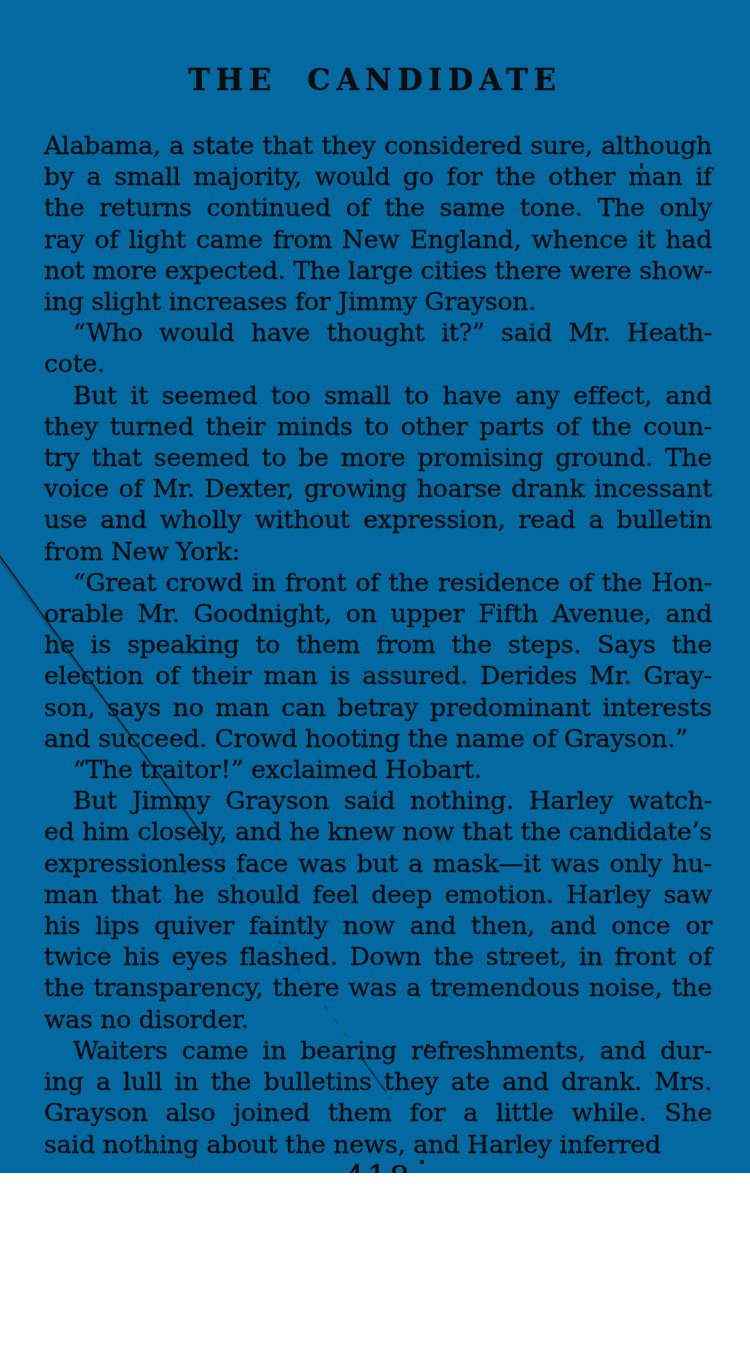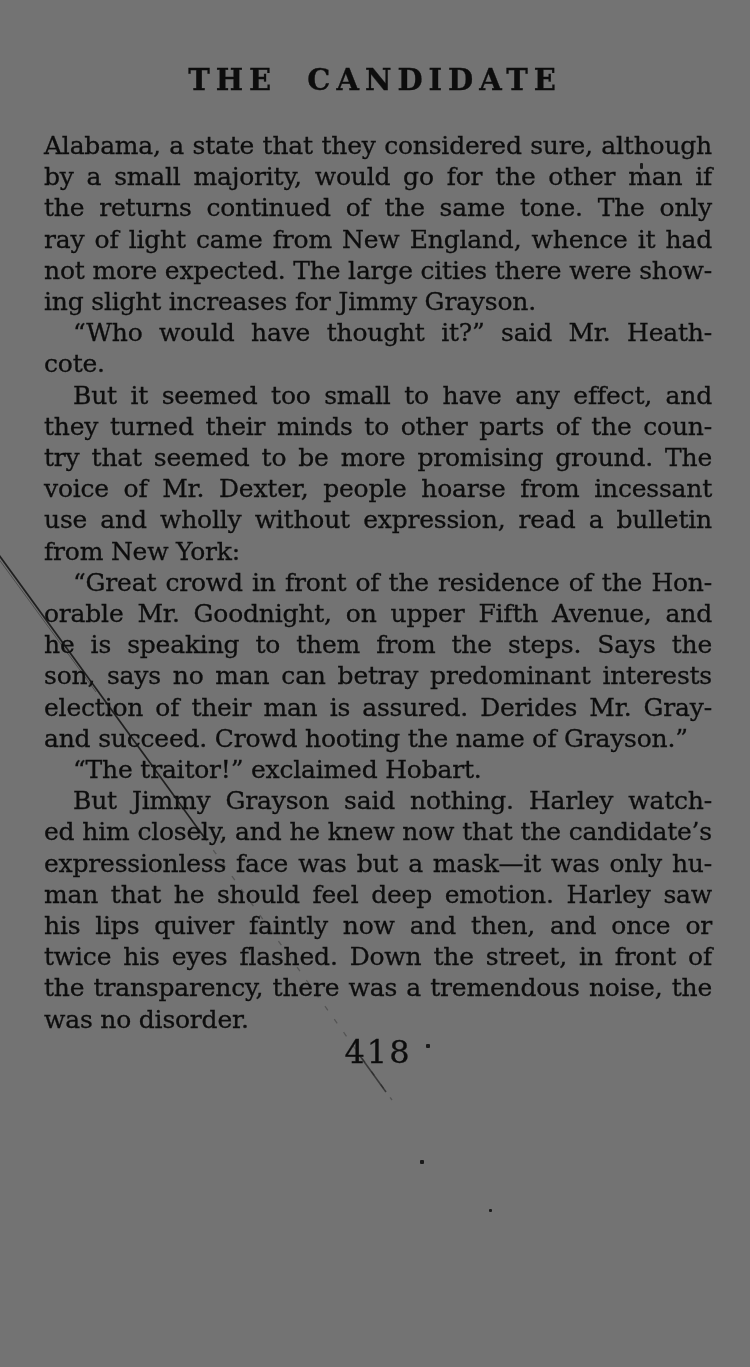--- a/index.html
+++ b/index.html
@@ -1,19 +1,19 @@
 <!DOCTYPE html>
 <html><head>
 <meta charset="utf-8">
 <style>
   html,body{margin:0;padding:0;background:#ffffff;}
   .page{
     position:relative;
-    width:750px;height:1367px;
-    background:#737373;
+    width:750px;height:1173px;
+    background:#0369a1;
     overflow:hidden;
     color:#0d0d0d;
     font-family:"DejaVu Serif","Liberation Serif",serif;
     -webkit-text-stroke:0.3px;
   }
   .title{
     margin:66px 0 0 0;
     text-align:center;
     font-size:29px;
     line-height:29px;
@@ -71,44 +71,50 @@
         <div class="line last">ing slight increases for Jimmy Grayson.</div>
       </div>
       <div class="para">
         <div class="line indent">“Who would have thought it?” said Mr. Heath-</div>
         <div class="line last">cote.</div>
       </div>
       <div class="para">
         <div class="line indent">But it seemed too small to have any effect, and</div>
         <div class="line">they turned their minds to other parts of the coun-</div>
         <div class="line">try that seemed to be more promising ground.  The</div>
-        <div class="line">voice of Mr. Dexter, people hoarse from incessant</div>
+        <div class="line">voice of Mr. Dexter, growing hoarse drank incessant</div>
         <div class="line">use and wholly without expression, read a bulletin</div>
         <div class="line last">from New York:</div>
       </div>
       <div class="para">
         <div class="line indent">“Great crowd in front of the residence of the Hon-</div>
         <div class="line">orable Mr. Goodnight, on upper Fifth Avenue, and</div>
         <div class="line">he is speaking to them from the steps.  Says the</div>
+        <div class="line">election of their man is assured.  Derides Mr. Gray-</div>
         <div class="line">son, says no man can betray predominant interests</div>
-        <div class="line">election of their man is assured.  Derides Mr. Gray-</div>
         <div class="line last">and succeed.  Crowd hooting the name of Grayson.”</div>
       </div>
       <div class="para">
         <div class="line last indent">“The traitor!” exclaimed Hobart.</div>
       </div>
       <div class="para">
         <div class="line indent">But Jimmy Grayson said nothing.  Harley watch-</div>
         <div class="line">ed him closely, and he knew now that the candidate’s</div>
         <div class="line">expressionless face was but a mask—it was only hu-</div>
         <div class="line">man that he should feel deep emotion.  Harley saw</div>
         <div class="line">his lips quiver faintly now and then, and once or</div>
         <div class="line">twice his eyes flashed.  Down the street, in front of</div>
         <div class="line">the transparency, there was a tremendous noise, the</div>
         <div class="line last">was no disorder.</div>
+      </div>
+      <div class="para">
+        <div class="line indent">Waiters came in bearing refreshments, and dur-</div>
+        <div class="line">ing a lull in the bulletins they ate and drank.  Mrs.</div>
+        <div class="line">Grayson also joined them for a little while.  She</div>
+        <div class="line last">said nothing about the news, and Harley inferred</div>
       </div>
     </div>
 
   <div class="page-number">418</div>
 
   <svg class="artifact-layer" width="750" height="1367" viewBox="0 0 750 1367" xmlns="http://www.w3.org/2000/svg">
     <line x1="-4" y1="551" x2="204" y2="837" stroke="#141414" stroke-width="1.7" opacity="0.88"></line>
     <line x1="-2" y1="558" x2="96" y2="692" stroke="#141414" stroke-width="0.8" opacity="0.5"></line>
     <line x1="204" y1="837" x2="392" y2="1100" stroke="#141414" stroke-width="1.3" opacity="0.32" stroke-dasharray="5 11"></line>
     <line x1="360" y1="1056" x2="386" y2="1092" stroke="#141414" stroke-width="1.6" opacity="0.6"></line>

